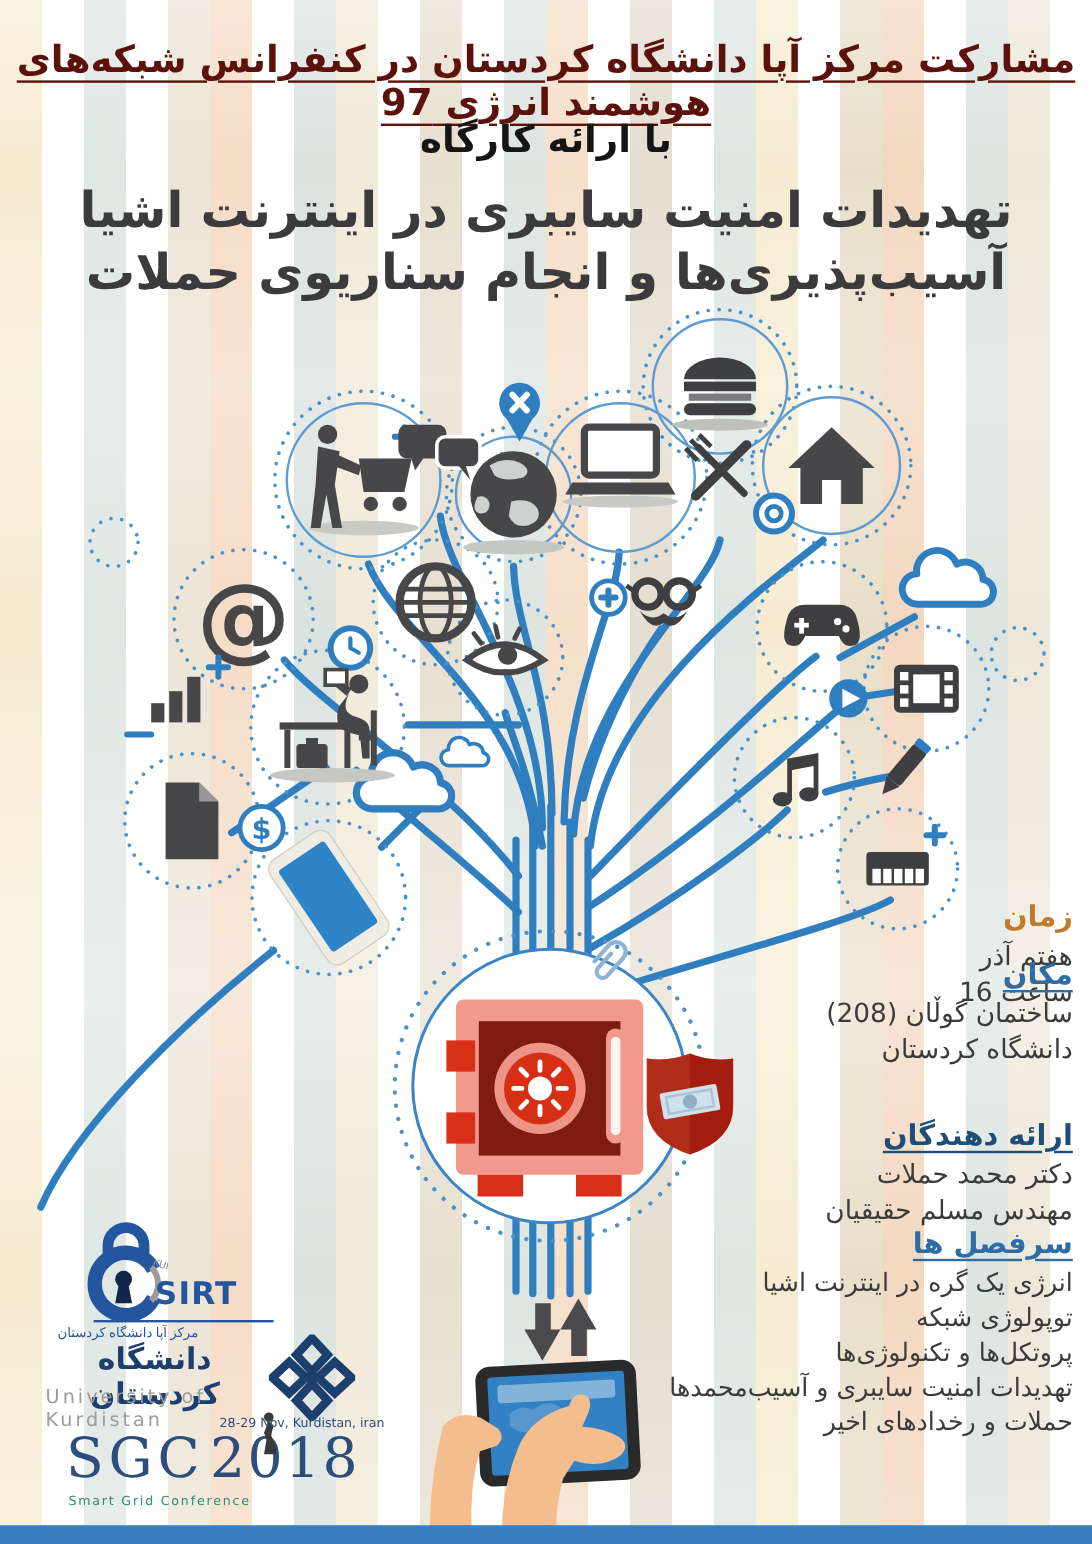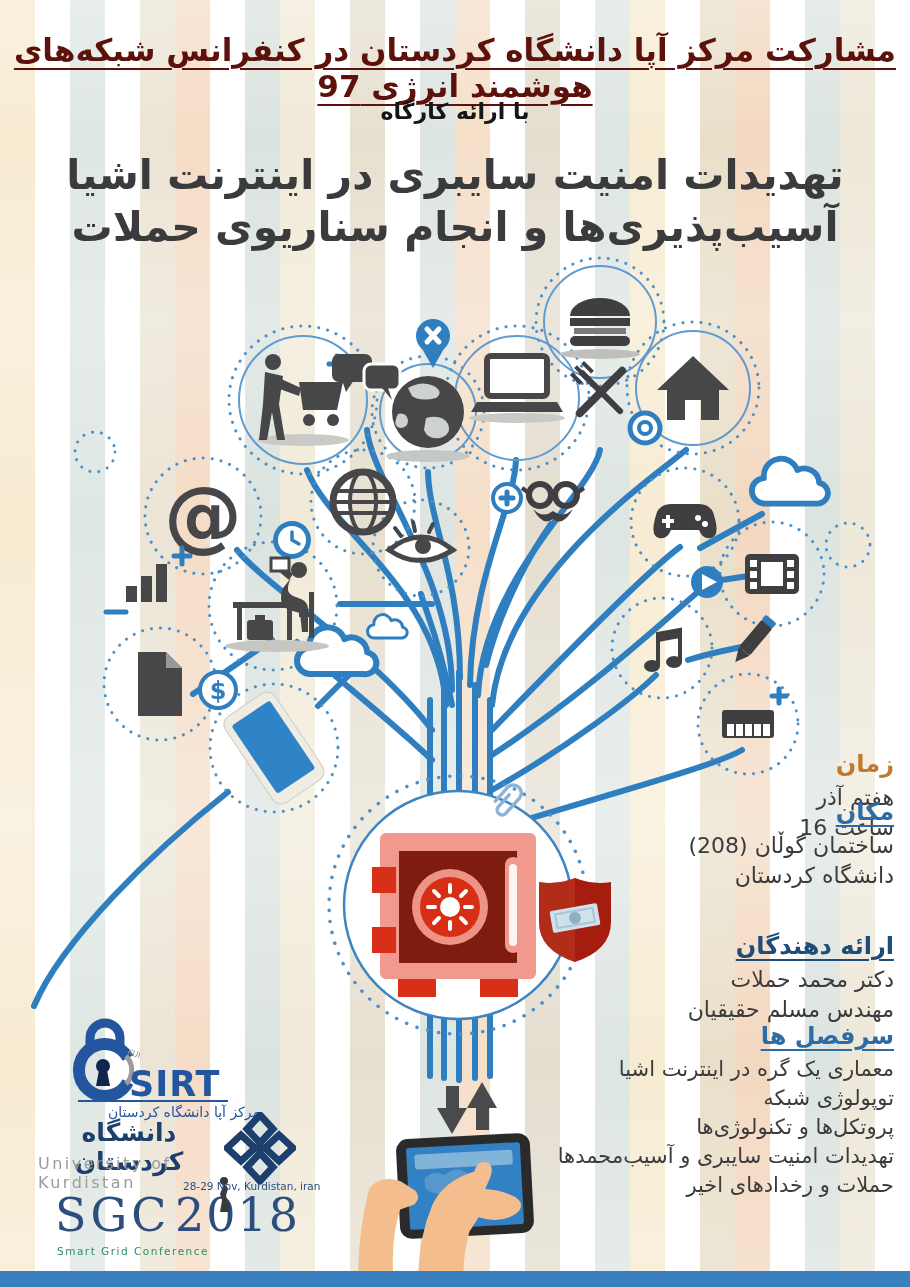--- a/index.html
+++ b/index.html
@@ -21,44 +21,44 @@
   }
   .abs { position:absolute; }
   .rtl { direction:rtl; unicode-bidi:isolate; }
   .header-line {
     top:32px; left:0; width:100%; text-align:center;
     font-size:31px; font-weight:bold; color:#5c120b;
     text-decoration:underline; text-underline-offset:7px; text-decoration-thickness:2px;
   }
   .subtitle {
     top:99px; left:0; width:100%; text-align:center;
-    font-size:22px; font-weight:bold; color:#151515;
+    font-size:31px; font-weight:bold; color:#151515;
     text-underline-offset:9px; text-decoration-thickness:2px;
   }
   .main-title {
     top:149px; left:0; width:100%; text-align:center;
     font-size:41px; line-height:52px; font-weight:bold; color:#3b3b3d;
   }
   .info { right:16px; text-align:right; color:#3b3b3d; white-space:nowrap; }
   .info h3 { font-size:24px; font-weight:bold; margin-bottom:5px; }
   .info .ln { font-size:22px; line-height:30px; }
   .h-time  { color:#c07a2e; }
   .h-loc   { color:#2d6ca5; text-decoration:underline; text-underline-offset:5px; }
   .h-pres  { color:#1d4e79; text-decoration:underline; text-underline-offset:5px; }
   .h-top   { color:#2d6ca5; text-decoration:underline; text-underline-offset:5px; }
   .topics .ln { font-size:21px; line-height:29px; }
   .sec-time   { top:750px; }
   .sec-loc    { top:798px; }
   .sec-pres   { top:932px; }
   .sec-topics { top:1022px; }
   .illu { top:0; left:0; width:910px; height:1287px; pointer-events:none; }
   
-  .sirt-word { left:129px; top:1064px; font-size:35px; font-weight:bold; color:#2456a0; letter-spacing:1px; }
+  .sirt-word { left:129px; top:1064px; font-size:26px; font-weight:bold; color:#2456a0; letter-spacing:1px; }
   .sirt-line { left:78px; top:1100px; width:150px; height:2px; background:#2456a0; }
-  .sirt-sub  { left:48px; top:1104px; width:212px; text-align:right; font-size:14px; color:#2456a0; }
+  .sirt-sub  { left:48px; top:1104px; width:212px; text-align:left; font-size:11px; color:#2456a0;font-family:Liberation Serif, serif; }
   .uok-fa { left:38px; top:1118px; width:182px; text-align:center; font-size:25px; font-weight:bold; color:#1c3f6e; }
   .uok-en { left:38px; top:1154px; width:188px; text-align:left; font-size:16px; letter-spacing:2.5px; color:#9b9b9b; }
   .sgc-word { left:55px; top:1188px; font-size:46px; color:#2c4e7d; letter-spacing:4px; font-family:"DejaVu Serif", serif; }
   .sgc-year { left:175px; top:1188px; font-size:46px; color:#2c4e7d; letter-spacing:2px; font-family:"DejaVu Serif", serif; }
   .sgc-l1 { left:57px;  top:1245px; font-size:10.5px; letter-spacing:1.5px; color:#2e8b74; }
   .sgc-l2 { left:183px; top:1180px; font-size:10.5px; color:#2c4e7d; }
   .bottom-bar { left:0; bottom:0; width:100%; height:16px; background:#3a80c0; }
 </style>
 </head>
 <body>
@@ -384,21 +384,21 @@
     <div class="ln">ساختمان گوڵان (208)</div>
     <div class="ln">دانشگاه کردستان</div>
   </div>
   <div class="abs info rtl sec-pres">
     <h3 class="h-pres">ارائه دهندگان</h3>
     <div class="ln">دکتر محمد حملات</div>
     <div class="ln">مهندس مسلم حقیقیان</div>
   </div>
   <div class="abs info rtl sec-topics topics">
     <h3 class="h-top">سرفصل ها</h3>
-    <div class="ln">معماری یک گره در اینترنت اشیا</div>
+    <div class="ln">انرژی یک گره در اینترنت اشیا</div>
     <div class="ln">توپولوژی شبکه</div>
     <div class="ln">پروتکل‌ها و تکنولوژی‌ها</div>
     <div class="ln">تهدیدات امنیت سایبری و آسیب‌محمد‌ها</div>
     <div class="ln">حملات و رخدادهای اخیر</div>
   </div>
 
   <svg class="abs" style="left:70px; top:1014px;" width="70" height="86" viewBox="0 0 70 86">
     <path d="M20,34 v-10 a15,15 0 0 1 30,0 v10" fill="none" stroke="#2456a0" stroke-width="9"></path>
     <path d="M58,44 a26,26 0 1 0 0,24" fill="none" stroke="#2456a0" stroke-width="12"></path>
     <path d="M56,42 a20,20 0 0 1 0,28" fill="none" stroke="#9b9b9b" stroke-width="5"></path>

